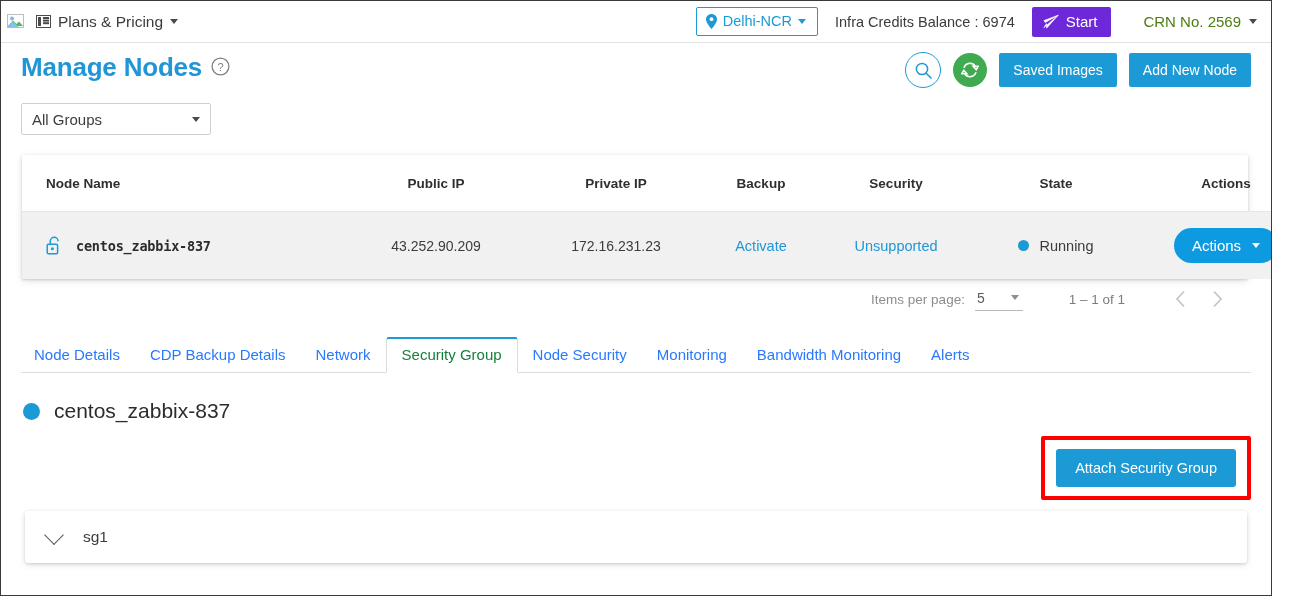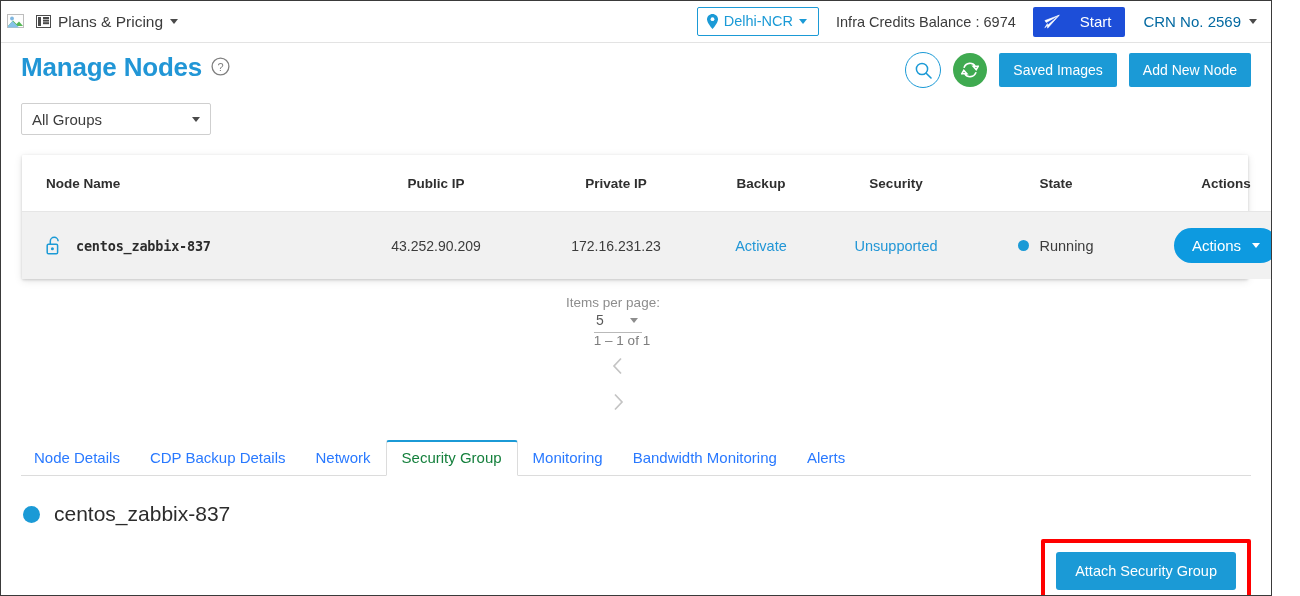--- a/index.html
+++ b/index.html
@@ -105,41 +105,42 @@
     background: #fff;
   }
   .pin-icon { display:block; }
   .credits {
     font-size: 14.5px;
     color: #3c3c3c;
     padding: 0 17px;
     white-space: nowrap;
   }
   .start-btn {
-    background: #1d4ed8;
+    background: #6d28d9;
     color: #ffffff;
     font-size: 15px;
     border: none;
     border-radius: 2px;
     padding: 6px 14px 7px 11px;
     display: flex;
     align-items: center;
-    gap: 20px;
+    gap: 7px;
     cursor: pointer;
     font-family: inherit;
   }
   .crn-menu {
     display: flex;
     align-items: center;
     gap: 8px;
     font-size: 15px;
-    color: #0369a1;
+    color: #4d7c0f;
     padding-left: 18px;
     cursor: pointer;
     white-space: nowrap;
+    margin-left: 14px;
   }
 
   
   .header-row {
     position: relative;
     height: 48px;
     padding: 0 20px 0 20px;
     display: flex;
     align-items: center;
   }
@@ -291,24 +292,23 @@
     cursor: pointer;
   }
   .caret.white { border-top-color: #ffffff; }
 
   
   .paginator {
     display: flex;
     align-items: center;
     justify-content: flex-end;
     gap: 0;
-    padding: 16px 36px 0 0;
+    padding: 2px 36px 0 0;
     font-size: 13.5px;
     color: #8d8d8d;
-    flex-direction: column;
   }
   .pg-label { margin-right: 10px; }
   .pg-select {
     display: flex;
     align-items: center;
     gap: 26px;
     border-bottom: 1px solid #b9b9b9;
     padding: 2px 4px 4px 2px;
     color: #5a5a5a;
     font-size: 14px;
@@ -571,20 +571,21 @@
         <polyline points="3,1.5 10,9 3,16.5" fill="none" stroke="#c4c4c4" stroke-width="1.7"></polyline>
       </svg>
     </div>
   </div>
 
   <div class="tabs-wrap">
     <div class="tab">Node Details</div>
     <div class="tab">CDP Backup Details</div>
     <div class="tab">Network</div>
     <div class="tab active">Security Group</div>
+    <div class="tab">Node Security</div>
     <div class="tab">Monitoring</div>
     <div class="tab">Bandwidth Monitoring</div>
     <div class="tab">Alerts</div>
   </div>
 
   <div class="node-heading">
     <span class="dot-blue"></span>
     <span class="node-heading-text">centos_zabbix-837</span>
   </div>
 

